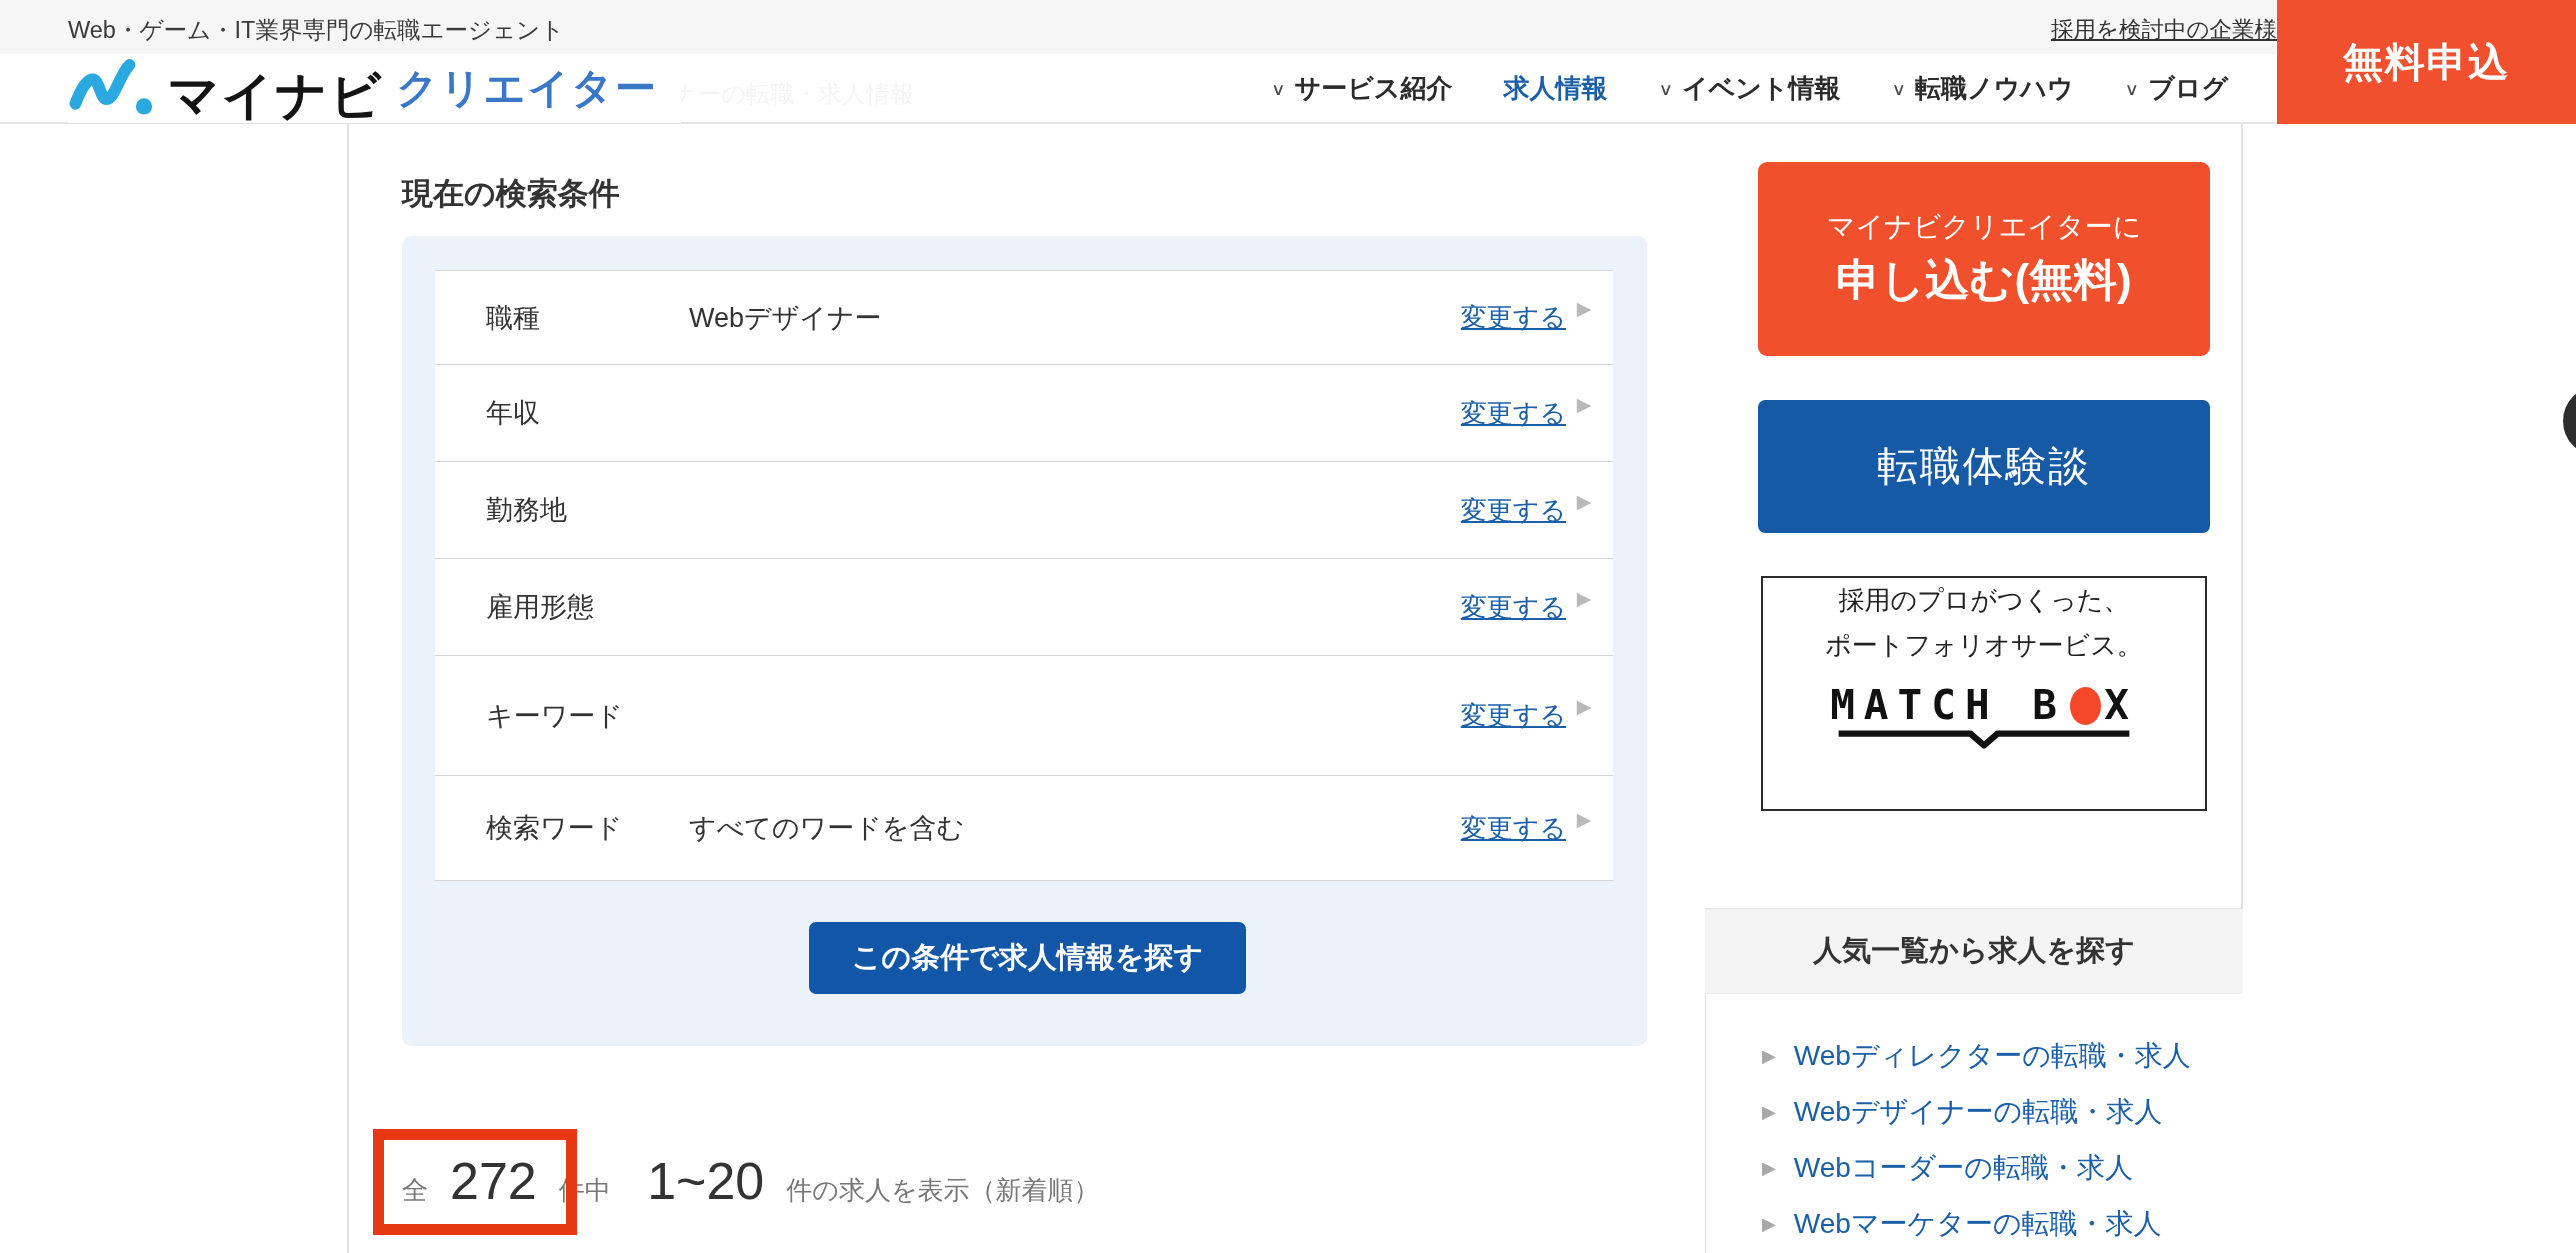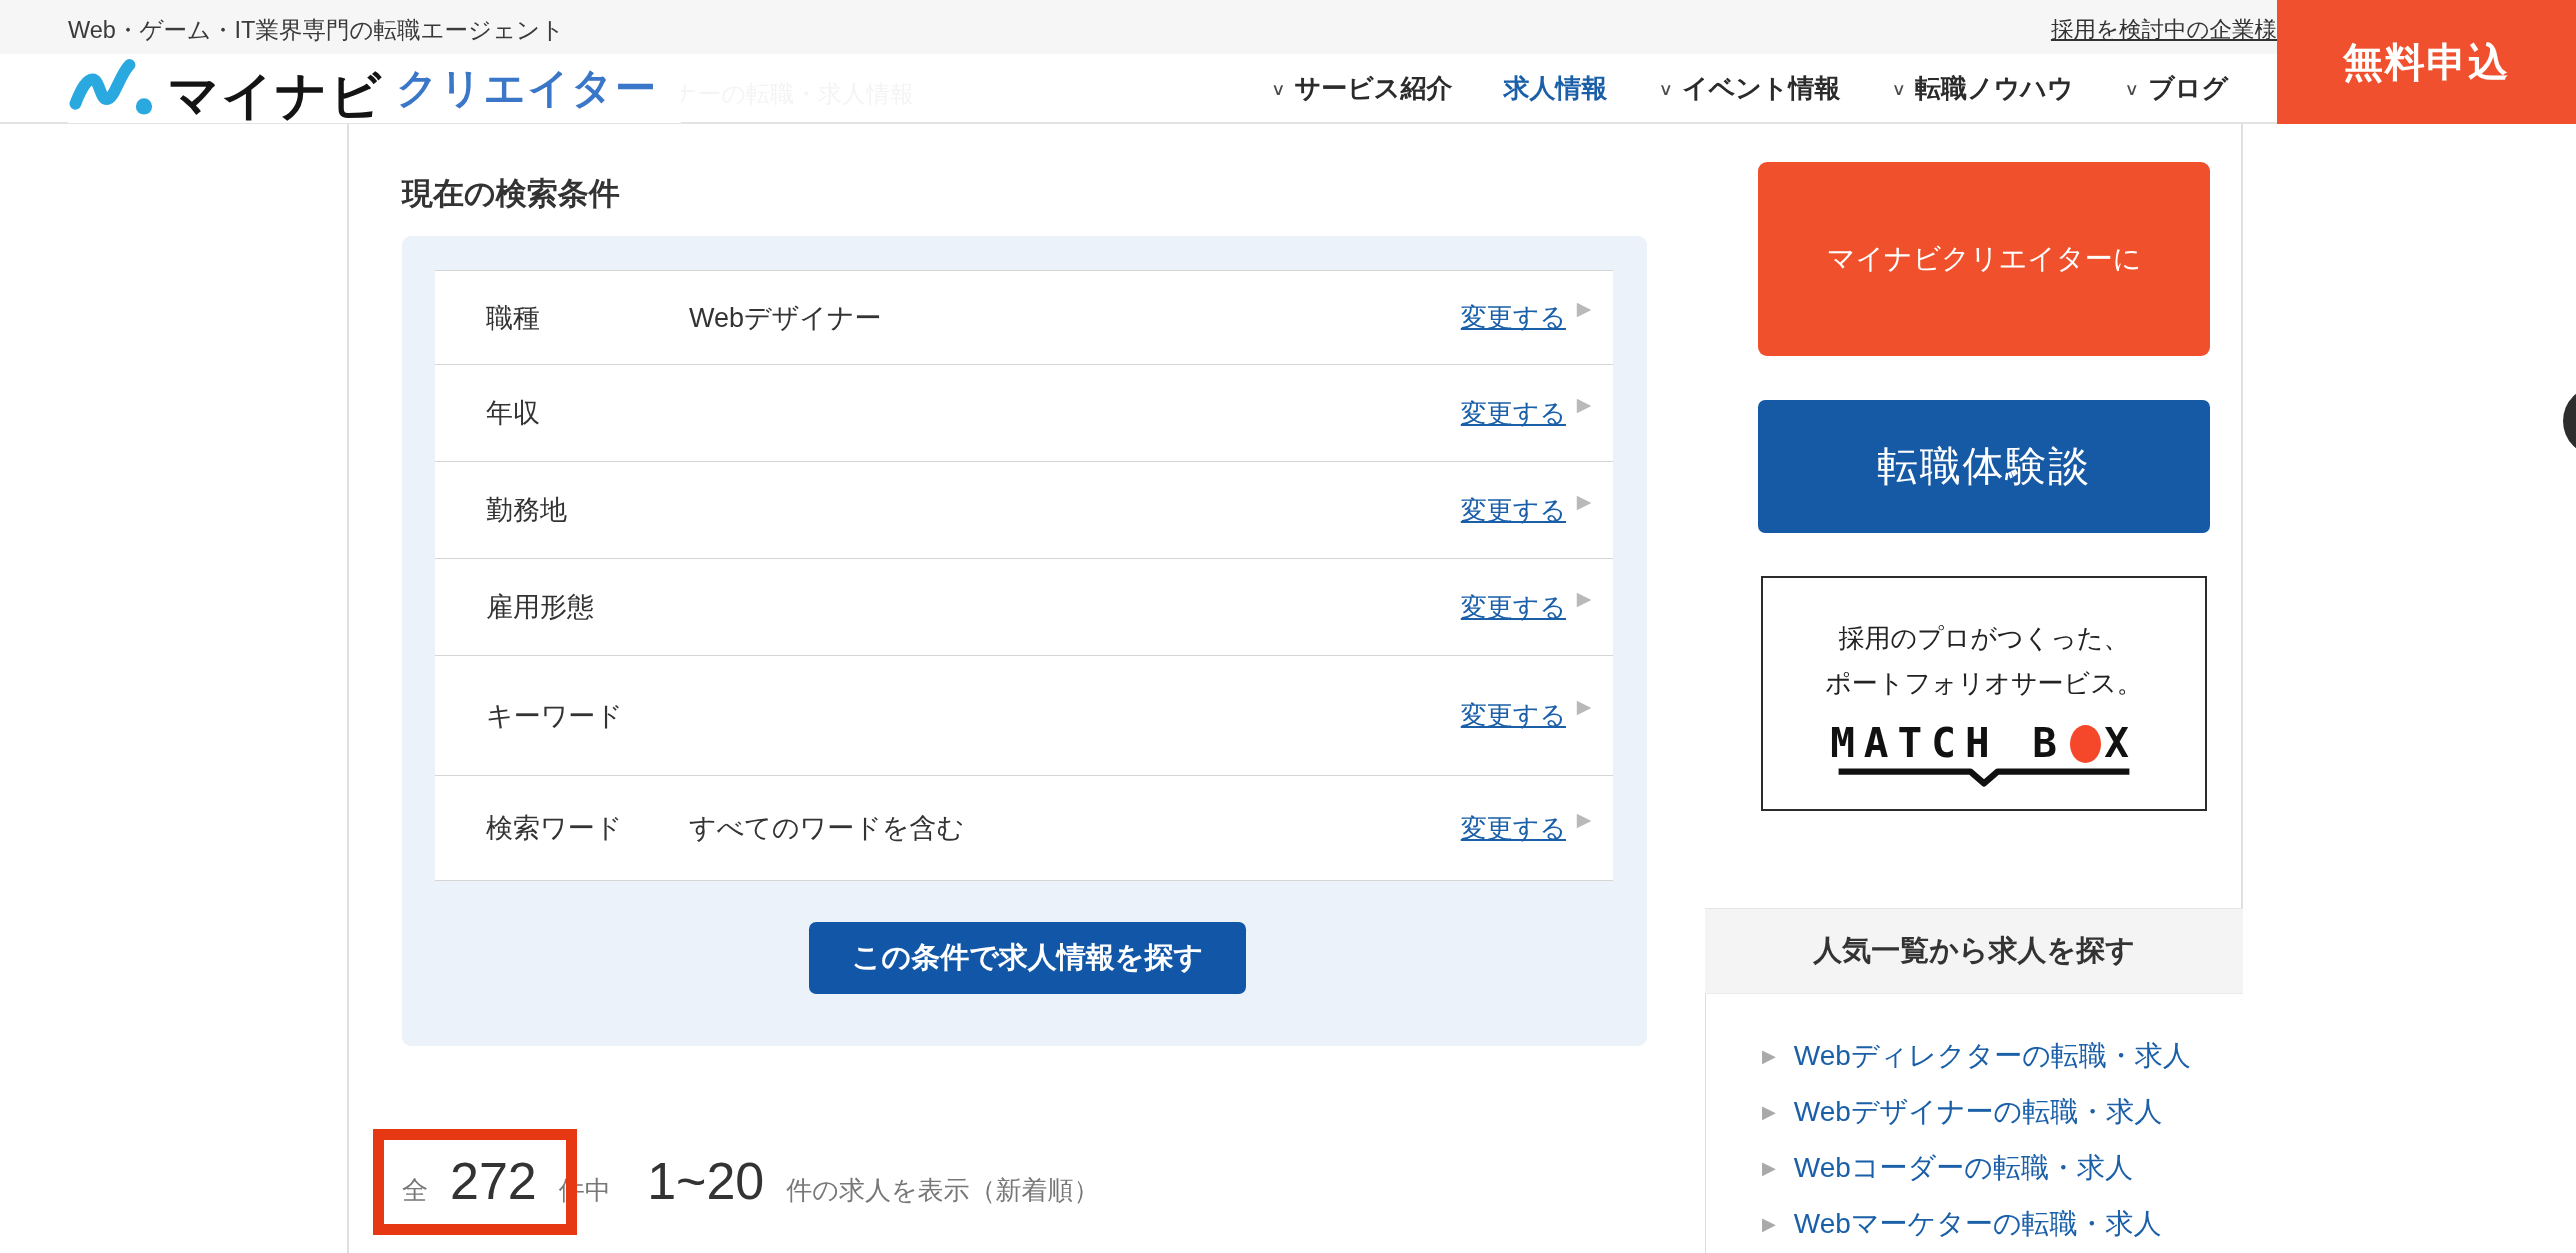--- a/index.html
+++ b/index.html
@@ -52,21 +52,21 @@
   .res-unit { font-size:26px; color:#777; margin-right:14.4px; }
 
   
   .annotation { position:absolute; left:373px; top:1129px; width:204px; height:106px; border:11.7px solid #e73814; z-index:10; pointer-events:none; }
 
   
   .banner-orange { position:absolute; left:1758px; top:162px; width:452px; height:194px; background:#f0512c; border-radius:9px; color:#fff; display:flex; flex-direction:column; align-items:center; justify-content:center; gap:5px; cursor:pointer; }
   .banner-orange .l1 { font-size:28px; font-weight:500; }
   .banner-orange .l2 { font-size:44px; font-weight:bold; }
   .banner-blue { position:absolute; left:1758px; top:400px; width:452px; height:133px; background:#1659a4; border-radius:7.2px; color:#fff; font-size:41px; font-weight:normal; display:flex; align-items:center; justify-content:center; cursor:pointer; letter-spacing:1.8px; }
-  .matchbox { position:absolute; left:1761px; top:576px; width:446px; height:235px; background:#fff; border:2.7px solid #2b2b2b; display:flex; flex-direction:column; align-items:center; padding-top:38px; cursor:pointer; }
+  .matchbox { position:absolute; left:1761px; top:576px; width:446px; height:235px; background:#fff; border:2.7px solid #2b2b2b; display:flex; flex-direction:column; align-items:center; cursor:pointer; }
   .mb-line { font-size:26px; color:#222; line-height:45px; }
   .mb-logo { display:flex; align-items:center; margin-top:12.6px; }
   .mb-word { font-size:41px; font-weight:bold; color:#111; letter-spacing:9px; font-family:"DejaVu Sans Mono","Liberation Mono",monospace; }
   .mb-dot { width:31px; height:38px; background:#f5482b; border-radius:50%; margin:0 3.6px; position:relative; top:1.8px; }
   .mb-underline { margin-top:1.8px; }
 
   .popular-header { position:absolute; left:1705px; top:908px; width:538px; height:86px; background:#f4f4f4; border-top:1.8px solid #e4e4e4; border-bottom:1.8px solid #ebebeb; display:flex; align-items:center; justify-content:center; font-size:29px; font-weight:bold; color:#333; }
   .popular-list { position:absolute; left:1705px; top:994px; width:538px; height:260px; background:#fff; border-left:1.8px solid #dedede; padding-top:34px; }
   .popular-item { height:56px; display:flex; align-items:center; padding-left:56px; gap:18px; cursor:pointer; }
   .list-arrow { font-size:18px; color:#a9a9a9; }
@@ -197,20 +197,21 @@
     <span class="res-big">272</span>
     <span class="res-unit">件中</span>
     <span class="res-big">1~20</span>
     <span class="res-small">件の求人を表示（新着順）</span>
   </div>
 
   <div class="annotation"></div>
 
   <div class="banner-orange">
     <span class="l1">マイナビクリエイターに</span>
+    <span class="l2">申し込む(無料)</span>
   </div>
 
   <div class="banner-blue">転職体験談</div>
 
   <div class="matchbox">
     <span class="mb-line">採用のプロがつくった、</span>
     <span class="mb-line">ポートフォリオサービス。</span>
     <span class="mb-logo">
       <span class="mb-word">MATCH B</span>
       <span class="mb-dot"></span>

